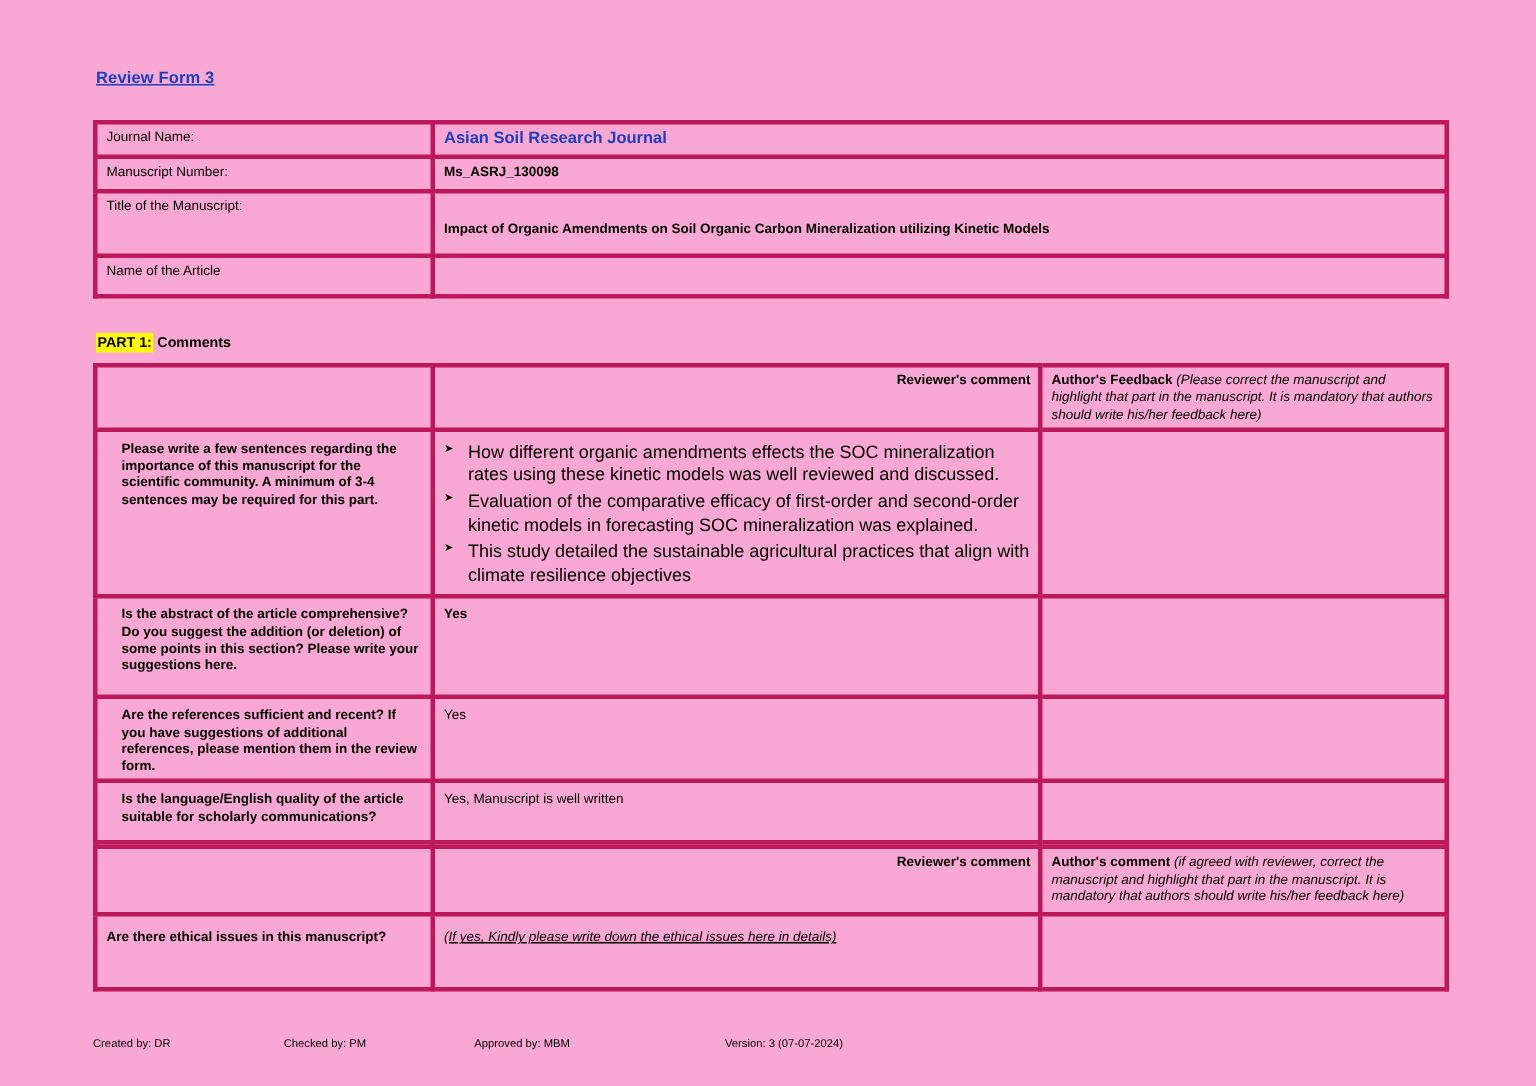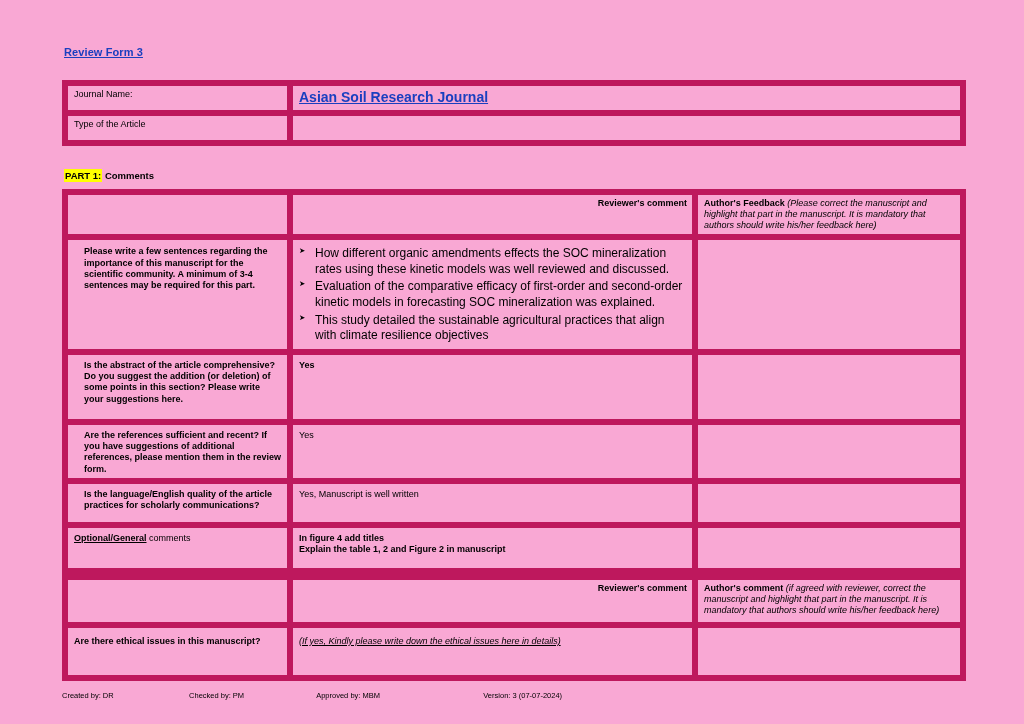--- a/index.html
+++ b/index.html
@@ -33,35 +33,34 @@
     text-decoration: underline;
     margin: 0 0 22px 2px;
     letter-spacing: 0.1px;
   }
   table {
     border-collapse: collapse;
     width: 100%;
     table-layout: fixed;
   }
   table.bordered td {
-    border: 6px solid #be185d;
+    border: 3px solid #be185d;
     vertical-align: top;
     padding: 3px 5px 3px 6px;
     font-size: 9px;
     line-height: 1.25;
     color: #000;
   }
   .hdr-table td {
     height: 14px;
   }
   .link-blue {
     color: #1a3fbf;
-    text-decoration: underline;
-    font-weight: bold;
-    font-size: 14px;
+    font-weight: bold;
+    font-size: 11px;
   }
   .b { font-weight: bold; }
   .part-label {
     margin: 24px 0 8px 2px;
     font-size: 9.5px;
     font-weight: bold;
   }
   .hl {
     background: #ffff00;
     padding: 1px 1px;
@@ -128,21 +127,29 @@
       <colgroup>
           <col style="width:225px">
           <col>
         </colgroup>
       <tbody>
         <tr>
           <td>Journal Name:</td>
           <td><span class="link-blue">Asian Soil Research Journal</span></td>
         </tr>
         <tr>
-          <td style="height:18px">Type of the Article</td>
+          <td>Manuscript Number:</td>
+          <td class="b">Ms_ASRJ_130098</td>
+        </tr>
+        <tr>
+          <td style="height:34px">Title of the Manuscript:</td>
+          <td class="b" style="vertical-align:middle;padding-top:10px">Impact of Organic Amendments on Soil Organic Carbon Mineralization utilizing Kinetic Models</td>
+        </tr>
+        <tr>
+          <td style="height:18px">Name of the Article</td>
           <td></td>
         </tr>
       </tbody>
     </table>
 
     <div class="part-label">
       <span class="hl">PART  1:</span><span> Comments</span>
     </div>
 
     <table class="bordered part1-table">
@@ -178,33 +185,25 @@
         </tr>
 
 
         <tr>
           <td class="b" style="height:36px;padding-top:5px;padding-left:16px">Are the references sufficient and recent? If you have suggestions of additional references, please mention them in the review form.</td>
           <td style="padding-top:5px">Yes</td>
           <td></td>
         </tr>
 
         <tr>
-          <td class="b" style="height:30px;padding-top:5px;padding-left:16px">Is the language/English quality of the article practices for scholarly communications?</td>
+          <td class="b" style="height:30px;padding-top:5px;padding-left:16px">Is the language/English quality of the article suitable for scholarly communications?</td>
           <td style="padding-top:5px">Yes, Manuscript is well written</td>
           <td></td>
         </tr>
 
-        <tr>
-          <td style="height:32px;padding-top:5px;padding-left:6px"><span class="b underline">Optional/General</span><span> comments</span></td>
-          <td class="b" style="padding-top:5px">
-            <div>In figure 4 add titles</div>
-            <div>Explain the table 1, 2 and Figure 2 in manuscript</div>
-          </td>
-          <td></td>
-        </tr>
       </tbody>
     </table>
 
 
     <table class="bordered part2-table">
       <colgroup>
           <col class="q-col">
           <col class="r-col">
           <col>
         </colgroup>

